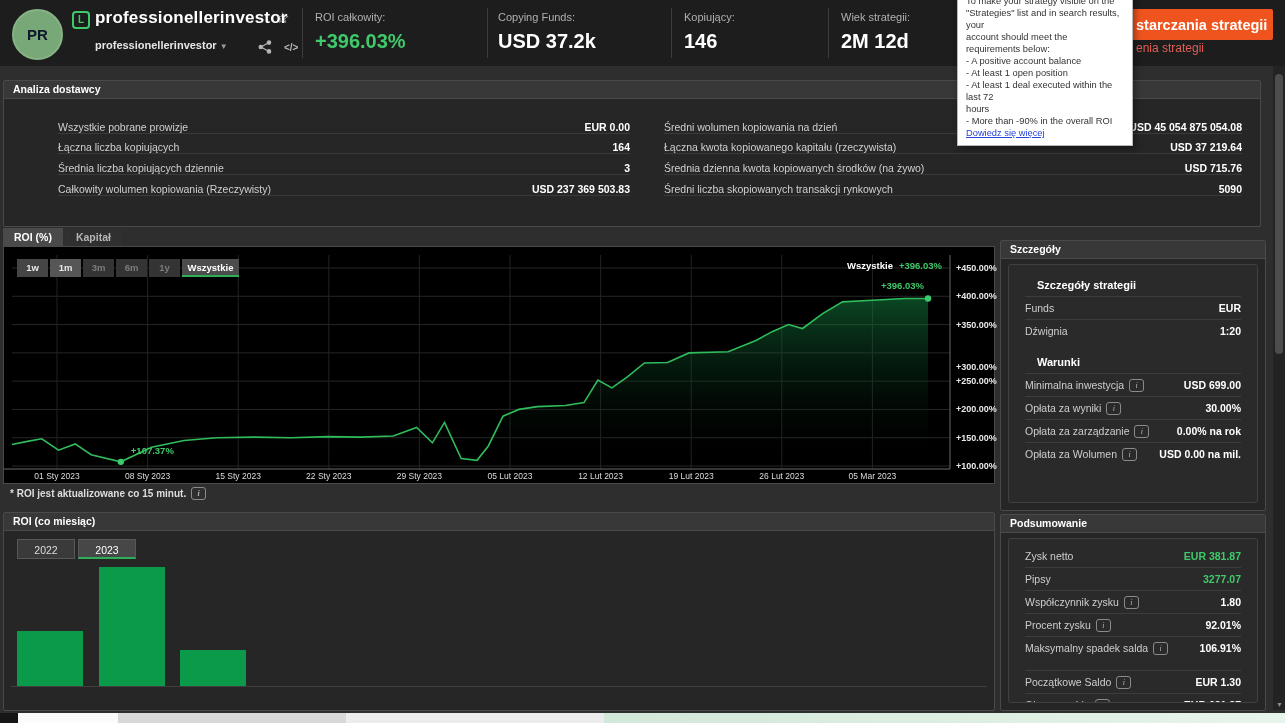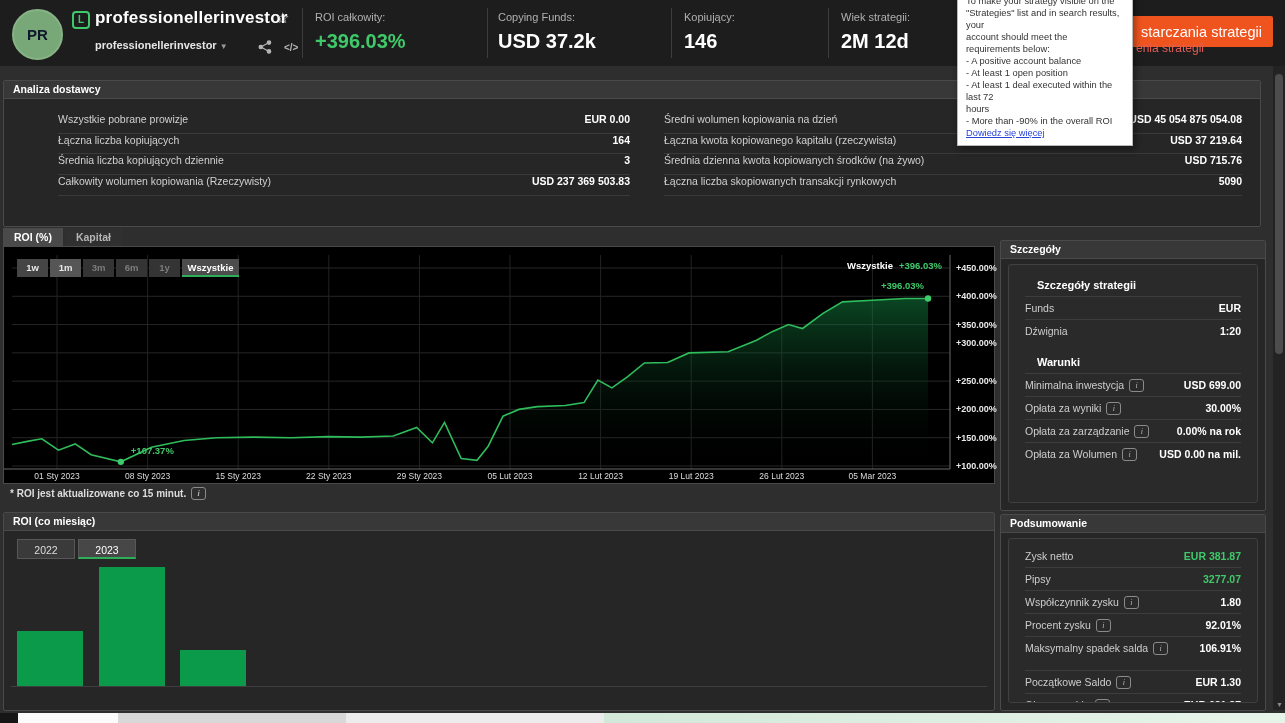--- a/index.html
+++ b/index.html
@@ -16,36 +16,36 @@
   .aname{position:absolute;left:95px;top:39px;font-size:11px;font-weight:bold;color:#e6e6e6}
   .aname .caret{color:#9a9a9a;font-size:8px;margin-left:3px}
   .star{position:absolute;left:276px;top:9px;font-size:15px;color:#cfcfcf;cursor:pointer}
   .share{position:absolute;left:258px;top:40px;width:14px;height:14px}
   .codeic{position:absolute;left:284px;top:42px;font-size:10px;font-weight:bold;color:#b5b5b5}
   .vd{position:absolute;top:8px;height:50px;width:1px;background:#3d3d3d}
   .stat{position:absolute;top:0;height:66px}
   .stat .sl{position:absolute;top:11px;left:0;font-size:11px;color:#b0b0b0;white-space:nowrap}
   .stat .sv{position:absolute;top:30px;left:0;font-size:20px;font-weight:bold;white-space:nowrap}
   .roi-green{color:#3fc96a}
-  .cta{position:absolute;left:1130px;top:16px;width:143px;height:31px;background:#f0541e;border:none;
-       color:#fff;font-family:"Liberation Sans",sans-serif;font-size:14.5px;font-weight:normal;border-radius:2px;
+  .cta{position:absolute;left:1130px;top:9px;width:143px;height:31px;background:#f0541e;border:none;
+       color:#fff;font-family:"Liberation Sans",sans-serif;font-size:14.5px;font-weight:bold;border-radius:2px;
        cursor:pointer;white-space:nowrap;overflow:hidden}
   .cta-link{position:absolute;left:1136px;top:41px;font-size:12px;color:#e15e57;cursor:pointer;white-space:nowrap}
   
   .tooltip{position:absolute;left:957px;top:-9px;width:158px;background:#ffffff;border:1px solid #b9b9b9;
            box-shadow:2px 3px 7px rgba(0,0,0,.4);color:#333;font-size:9.3px;line-height:12px;
            padding:3px 8px 6px;z-index:60}
   .tooltip a{color:#2743d8;text-decoration:underline;cursor:pointer}
   
   .panel{position:absolute;background:#262626;border:1px solid #4a4a4a;border-radius:2px;box-sizing:border-box}
   .panel-h{height:17px;background:#383838;border-bottom:1px solid #4a4a4a;font-size:10.5px;font-weight:bold;
            line-height:17px;padding:0 9px;color:#fff}
   
   .acol{position:absolute;top:32px}
-  .arow{height:19.7px;display:flex;justify-content:space-between;align-items:flex-start;
+  .arow{height:19.7px;display:flex;justify-content:space-between;align-items:flex-end;
         border-bottom:1px solid #3a3a3a;font-size:10.5px}
   .arow:last-child{border-bottom:1px solid #3a3a3a}
   .alabel{color:#d0d0d0}
   .aval{font-weight:bold;color:#fff}
   
   .chart-sec{position:absolute;left:3px;top:228px;width:992px;height:279px}
   .tabs{position:absolute;left:0;top:0;display:flex;height:18px}
   .tab{padding:0 11px;line-height:18px;font-size:10.5px;font-weight:bold;background:#303030;color:#b5b5b5;
        margin-right:2px;cursor:pointer}
   .tab.active{background:#4a4a4a;color:#fff}
@@ -180,21 +180,21 @@
       </div>
     <div class="arow">
         <span class="alabel">Łączna kwota kopiowanego kapitału (rzeczywista)</span>
         <span class="aval">USD 37 219.64</span>
       </div>
     <div class="arow">
         <span class="alabel">Średnia dzienna kwota kopiowanych środków (na żywo)</span>
         <span class="aval">USD 715.76</span>
       </div>
     <div class="arow">
-        <span class="alabel">Łączna liczba skopiowanych transakcji rynkowych</span>
+        <span class="alabel">Średni liczba skopiowanych transakcji rynkowych</span>
         <span class="aval">5090</span>
       </div>
   </div>
 </div>
 
 <div class="chart-sec">
   <div class="tabs">
     <div class="tab active">ROI (%)</div>
     <div class="tab">Kapitał</div>
   </div>
@@ -240,21 +240,21 @@
         <path d="M8.0,197.5L24.7,194.1L37.8,191.8L54.5,203.2L71.2,196.9L87.1,207.7L116.8,214.8L147.5,200.3L180.1,193.5L212.6,190.7L249.8,190.1L287.0,190.7L324.2,189.6L356.8,190.1L389.3,189.0L412.6,180.5L428.4,195.8L440.5,175.4L457.2,211.6L473.0,213.3L484.2,199.2L499.0,169.2L514.9,162.4L533.4,159.6L561.4,158.5L580.0,155.6L593.9,133.0L607.9,140.9L623.7,129.6L640.4,116.0L663.6,115.5L685.0,105.9L724.1,104.7L752.0,93.4L768.7,84.4L784.5,77.6L798.5,81.5L819.0,66.3L838.5,54.9L868.3,53.2L900.8,51.5L924.0,51.5L924.0,219L8.0,219Z" fill="url(#gA)"></path>
         <polyline points="8.0,197.5 24.7,194.1 37.8,191.8 54.5,203.2 71.2,196.9 87.1,207.7 116.8,214.8 147.5,200.3 180.1,193.5 212.6,190.7 249.8,190.1 287.0,190.7 324.2,189.6 356.8,190.1 389.3,189.0 412.6,180.5 428.4,195.8 440.5,175.4 457.2,211.6 473.0,213.3 484.2,199.2 499.0,169.2 514.9,162.4 533.4,159.6 561.4,158.5 580.0,155.6 593.9,133.0 607.9,140.9 623.7,129.6 640.4,116.0 663.6,115.5 685.0,105.9 724.1,104.7 752.0,93.4 768.7,84.4 784.5,77.6 798.5,81.5 819.0,66.3 838.5,54.9 868.3,53.2 900.8,51.5 924.0,51.5" fill="none" stroke="#2fbd5c" stroke-width="1.6"></polyline>
         <circle cx="116.81" cy="214.83068571428572" r="3.2" fill="#3ecb6b"></circle>
         <circle cx="924.05" cy="51.531600000000026" r="3.2" fill="#3ecb6b"></circle>
         <text x="126.81" y="206.83068571428572" fill="#3fc96a" font-size="9.5" font-weight="bold" text-anchor="start" font-family="Liberation Sans, sans-serif">+107.37%</text>
         <text x="920.05" y="41.531600000000026" fill="#3fc96a" font-size="9.5" font-weight="bold" text-anchor="end" font-family="Liberation Sans, sans-serif">+396.03%</text>
       </svg>
       <div class="ytick" style="top: 16px;">+450.00%</div>
       <div class="ytick" style="top: 44.2857px;">+400.00%</div>
       <div class="ytick" style="top: 72.5714px;">+350.00%</div>
-      <div class="ytick" style="top: 91px;">+300.00%</div>
+      <div class="ytick" style="top: 115px;">+300.00%</div>
       <div class="ytick" style="top: 129.143px;">+250.00%</div>
       <div class="ytick" style="top: 157.429px;">+200.00%</div>
       <div class="ytick" style="top: 185.714px;">+150.00%</div>
       <div class="ytick" style="top: 214px;">+100.00%</div>
       <div class="xlab" style="left: 18px;">01 Sty 2023</div>
       <div class="xlab" style="left: 108.6px;">08 Sty 2023</div>
       <div class="xlab" style="left: 199.2px;">15 Sty 2023</div>
       <div class="xlab" style="left: 289.8px;">22 Sty 2023</div>
       <div class="xlab" style="left: 380.4px;">29 Sty 2023</div>
       <div class="xlab" style="left: 471px;">05 Lut 2023</div>

